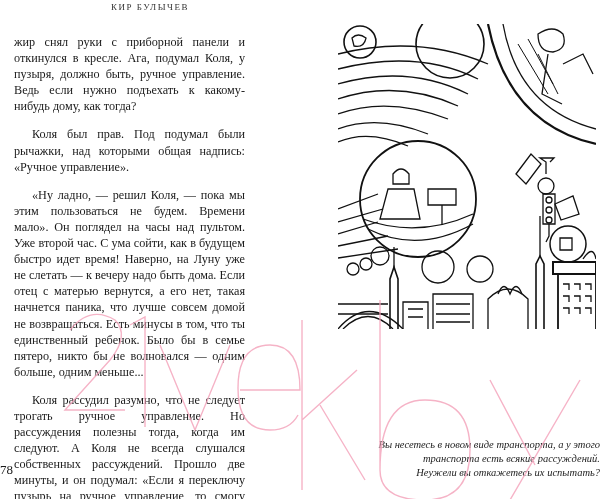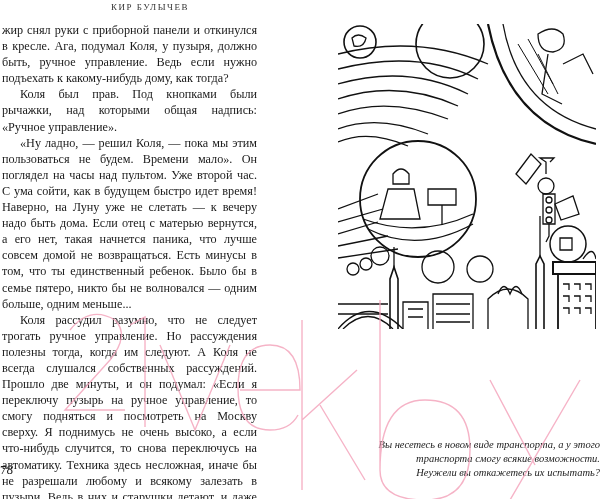--- a/index.html
+++ b/index.html
@@ -1,35 +1,35 @@
 <!DOCTYPE html>
 <html><head>
 <meta charset="utf-8">
 <style>
   html, body { margin:0; padding:0; background:#ffffff; }
   body { width:600px; height:499px; position:relative; overflow:hidden; font-family:"Liberation Serif","DejaVu Serif",serif; color:#1a1a1a; }
   .page-left { position:absolute; left:0; top:0; width:300px; height:499px; }
   .running-head { position:absolute; left:0; width:300px; top:2px; text-align:center; font-size:9px; letter-spacing:1.5px; color:#333; }
   .body-text { position:absolute; left:2px; top:22px; width:255px; font-size:12.2px; line-height:16.1px; text-align:justify; }
-  .body-text p { margin:0; text-indent:0; }
+  .body-text p { margin:12px; text-indent:0; }
   .body-text p.indent { text-indent:18px; }
   .page-number { position:absolute; left:0; width:300px; top:462px; text-align:left; font-size:13px; }
   .page-right { position:absolute; left:300px; top:0; width:300px; height:499px; }
   .illustration { position:absolute; left:38px; top:24px; width:258px; height:305px; overflow:hidden; background:#fff; }
   .caption { position:absolute; left:40px; top:438px; width:260px; text-align:right; font-style:italic; font-size:10.5px; line-height:14px; color:#222; }
   .watermark { position:absolute; pointer-events:none; }
 </style>
 </head>
 <body>
 
 <div class="page-left">
   <div class="running-head">КИР БУЛЫЧЕВ</div>
   <div class="body-text">
     <p>жир снял руки с приборной панели и откинулся в кресле. Ага, подумал Коля, у пузыря, должно быть, ручное управление. Ведь если нужно подъехать к какому-нибудь дому, как тогда?</p>
-    <p class="indent">Коля был прав. Под кнопками были рычажки, над которыми общая надпись: «Ручное управление».</p>
+    <p class="indent">Коля был прав. Под подумал были рычажки, над которыми общая надпись: «Ручное управление».</p>
     <p class="indent">«Ну ладно, — решил Коля, — пока мы этим пользоваться не будем. Времени мало». Он поглядел на часы над пультом. Уже второй час. С ума сойти, как в будущем быстро идет время! Наверно, на Луну уже не слетать — к вечеру надо быть дома. Если отец с матерью вернутся, а его нет, такая начнется паника, что лучше совсем домой не возвращаться. Есть минусы в том, что ты единственный ребенок. Было бы в семье пятеро, никто бы не волновался — одним больше, одним меньше...</p>
     <p class="indent">Коля рассудил разумно, что не следует трогать ручное управление. Но рассуждения полезны тогда, когда им следуют. А Коля не всегда слушался собственных рассуждений. Прошло две минуты, и он подумал: «Если я переключу пузырь на ручное управление, то смогу подняться и посмотреть на Москву сверху. Я поднимусь не очень высоко, а если что-нибудь случится, то снова переключусь на автоматику. Техника здесь несложная, иначе бы не разрешали любому и всякому залезать в пузыри. Ведь в них и старушки летают, и даже маленькие дети».</p>
 
   </div>
   <div class="page-number">78</div>
 </div>
 
 <div class="page-right">
   <div class="illustration">
     <svg width="258" height="305" viewBox="0 0 258 305">
@@ -98,21 +98,21 @@
         <path d="M0 280 h50 M0 290 h50"></path>
         <path d="M65 305 V278 h25 V305"></path>
         <path d="M70 285 h15 M70 293 h15"></path>
         <path d="M160 270 q6 -15 12 0 q6 -15 12 0"></path>
         <path d="M245 235 q10 -15 13 0"></path>
       </g>
     </svg>
   </div>
   <div class="caption">
     <div>Вы несетесь в новом виде транспорта, а у этого</div>
-    <div>транспорта смогу всякие возможности.</div>
+    <div>транспорта есть всякие рассуждений.</div>
     <div>Неужели вы откажетесь их испытать?</div>
   </div>
 </div>
 
 <svg class="watermark" style="left:0;top:0" width="600" height="499">
   <g fill="none" stroke="#f4a6bd" stroke-width="1.4" opacity="0.85">
 
     <path d="M70 330 q20 -25 45 -10 q15 15 -5 40 l-45 50 h60"></path>
 
     <path d="M130 325 l15 -8 v110"></path>

